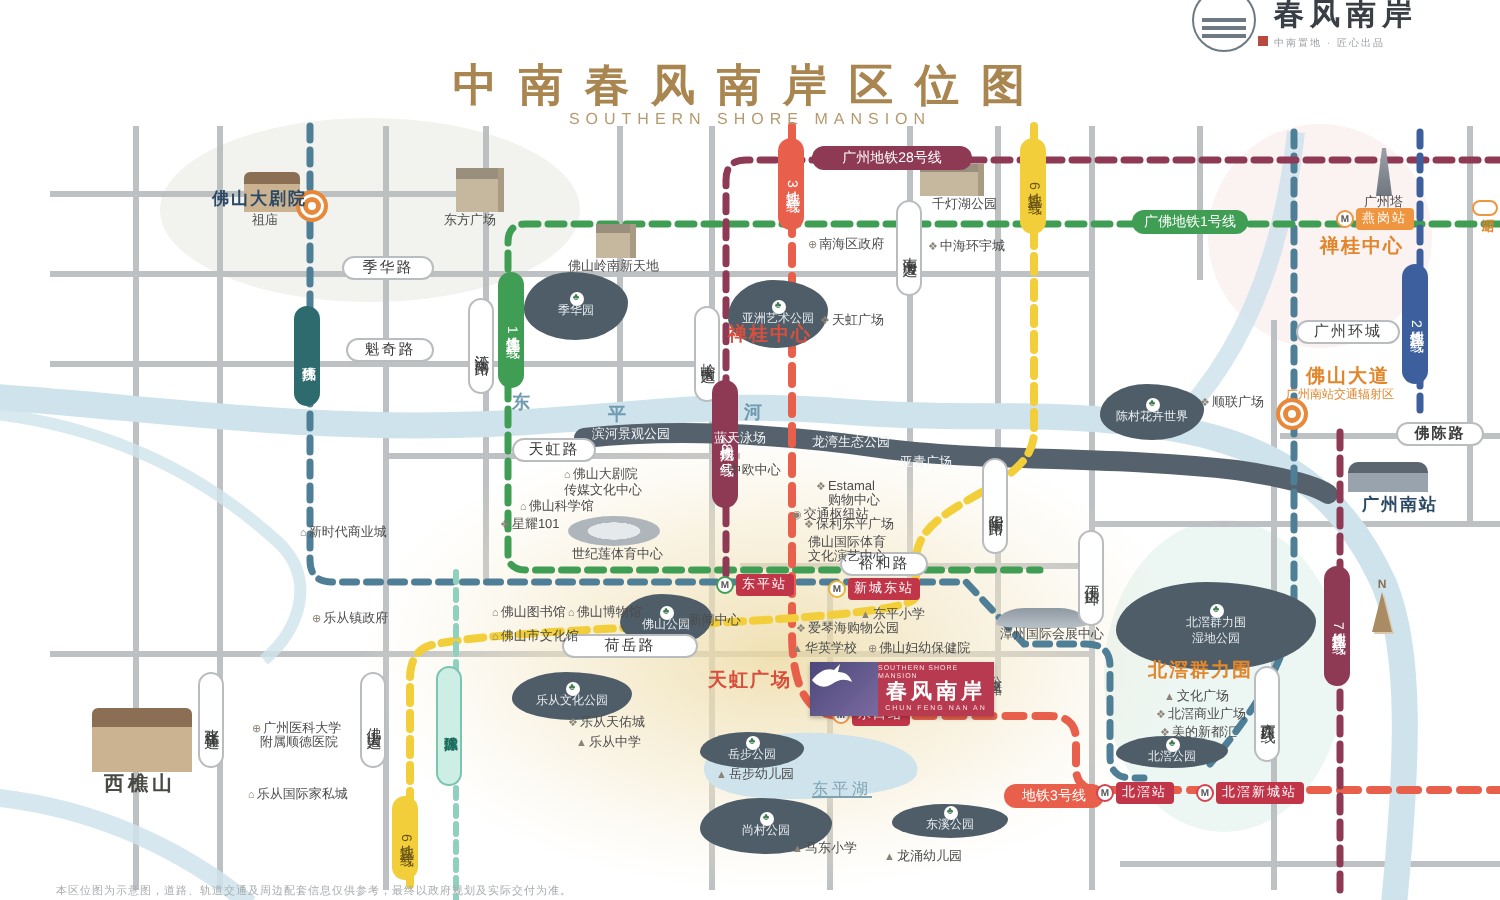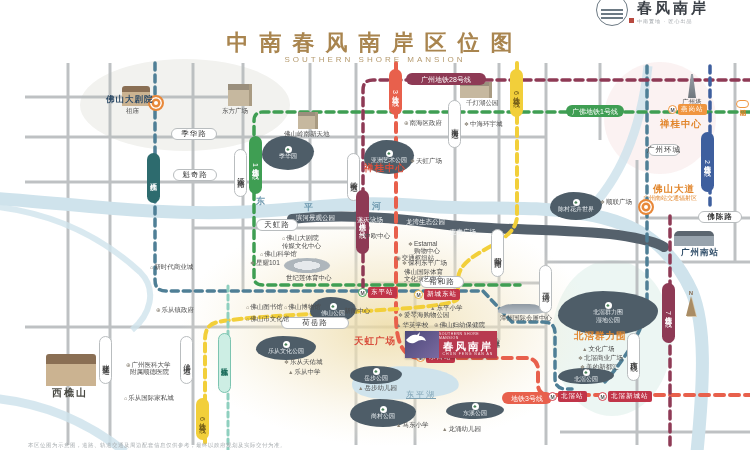--- a/index.html
+++ b/index.html
@@ -208,21 +208,21 @@
       </div>
       <div class="park" style="left: 550px; top: 192px; width: 52px; height: 28px;">
         <span class="tic">♣</span>
         <div>陈村花卉世界</div>
       </div>
       <div class="pill" style="left: 171px; top: 128px; width: 46px;">季华路</div>
       <div class="pill" style="left: 173px; top: 169px; width: 44px;">魁奇路</div>
       <div class="pill" style="left: 256px; top: 219px; width: 42px;">天虹路</div>
       <div class="pill" style="left: 420px; top: 276px; width: 44px;">裕和路</div>
       <div class="pill" style="left: 281px; top: 317px; width: 68px;">荷岳路</div>
-      <div class="pill" style="left: 648px; top: 144px; width: 32px;">广州环城</div>
+      <div class="pill" style="left: 648px; top: 160px; width: 52px;">广州环城</div>
       <div class="pill" style="left: 698px; top: 211px; width: 44px; font-weight: bold;">佛陈路</div>
       <div class="pill v" style="left: 234px; top: 149px; height: 48px;">汾江南路</div>
       <div class="pill v" style="left: 347px; top: 153px; height: 48px;">岭南大道</div>
       <div class="pill v" style="left: 448px; top: 100px; height: 48px;">南海大道</div>
       <div class="pill v" style="left: 491px; top: 229px; height: 48px;">华阳南路</div>
       <div class="pill v" style="left: 99px; top: 336px; height: 48px;">张槎互通</div>
       <div class="pill v" style="left: 180px; top: 336px; height: 48px;">佛山大道</div>
       <div class="pill v" style="left: 539px; top: 265px; height: 48px;">佛山一环</div>
       <div class="pill v" style="left: 627px; top: 333px; height: 48px;">广珠西线</div>
       <div class="mpill v" style="left: 147px; top: 153px; background: rgb(45, 107, 110); color: rgb(255, 255, 255); height: 50px;">广佛环线</div>

